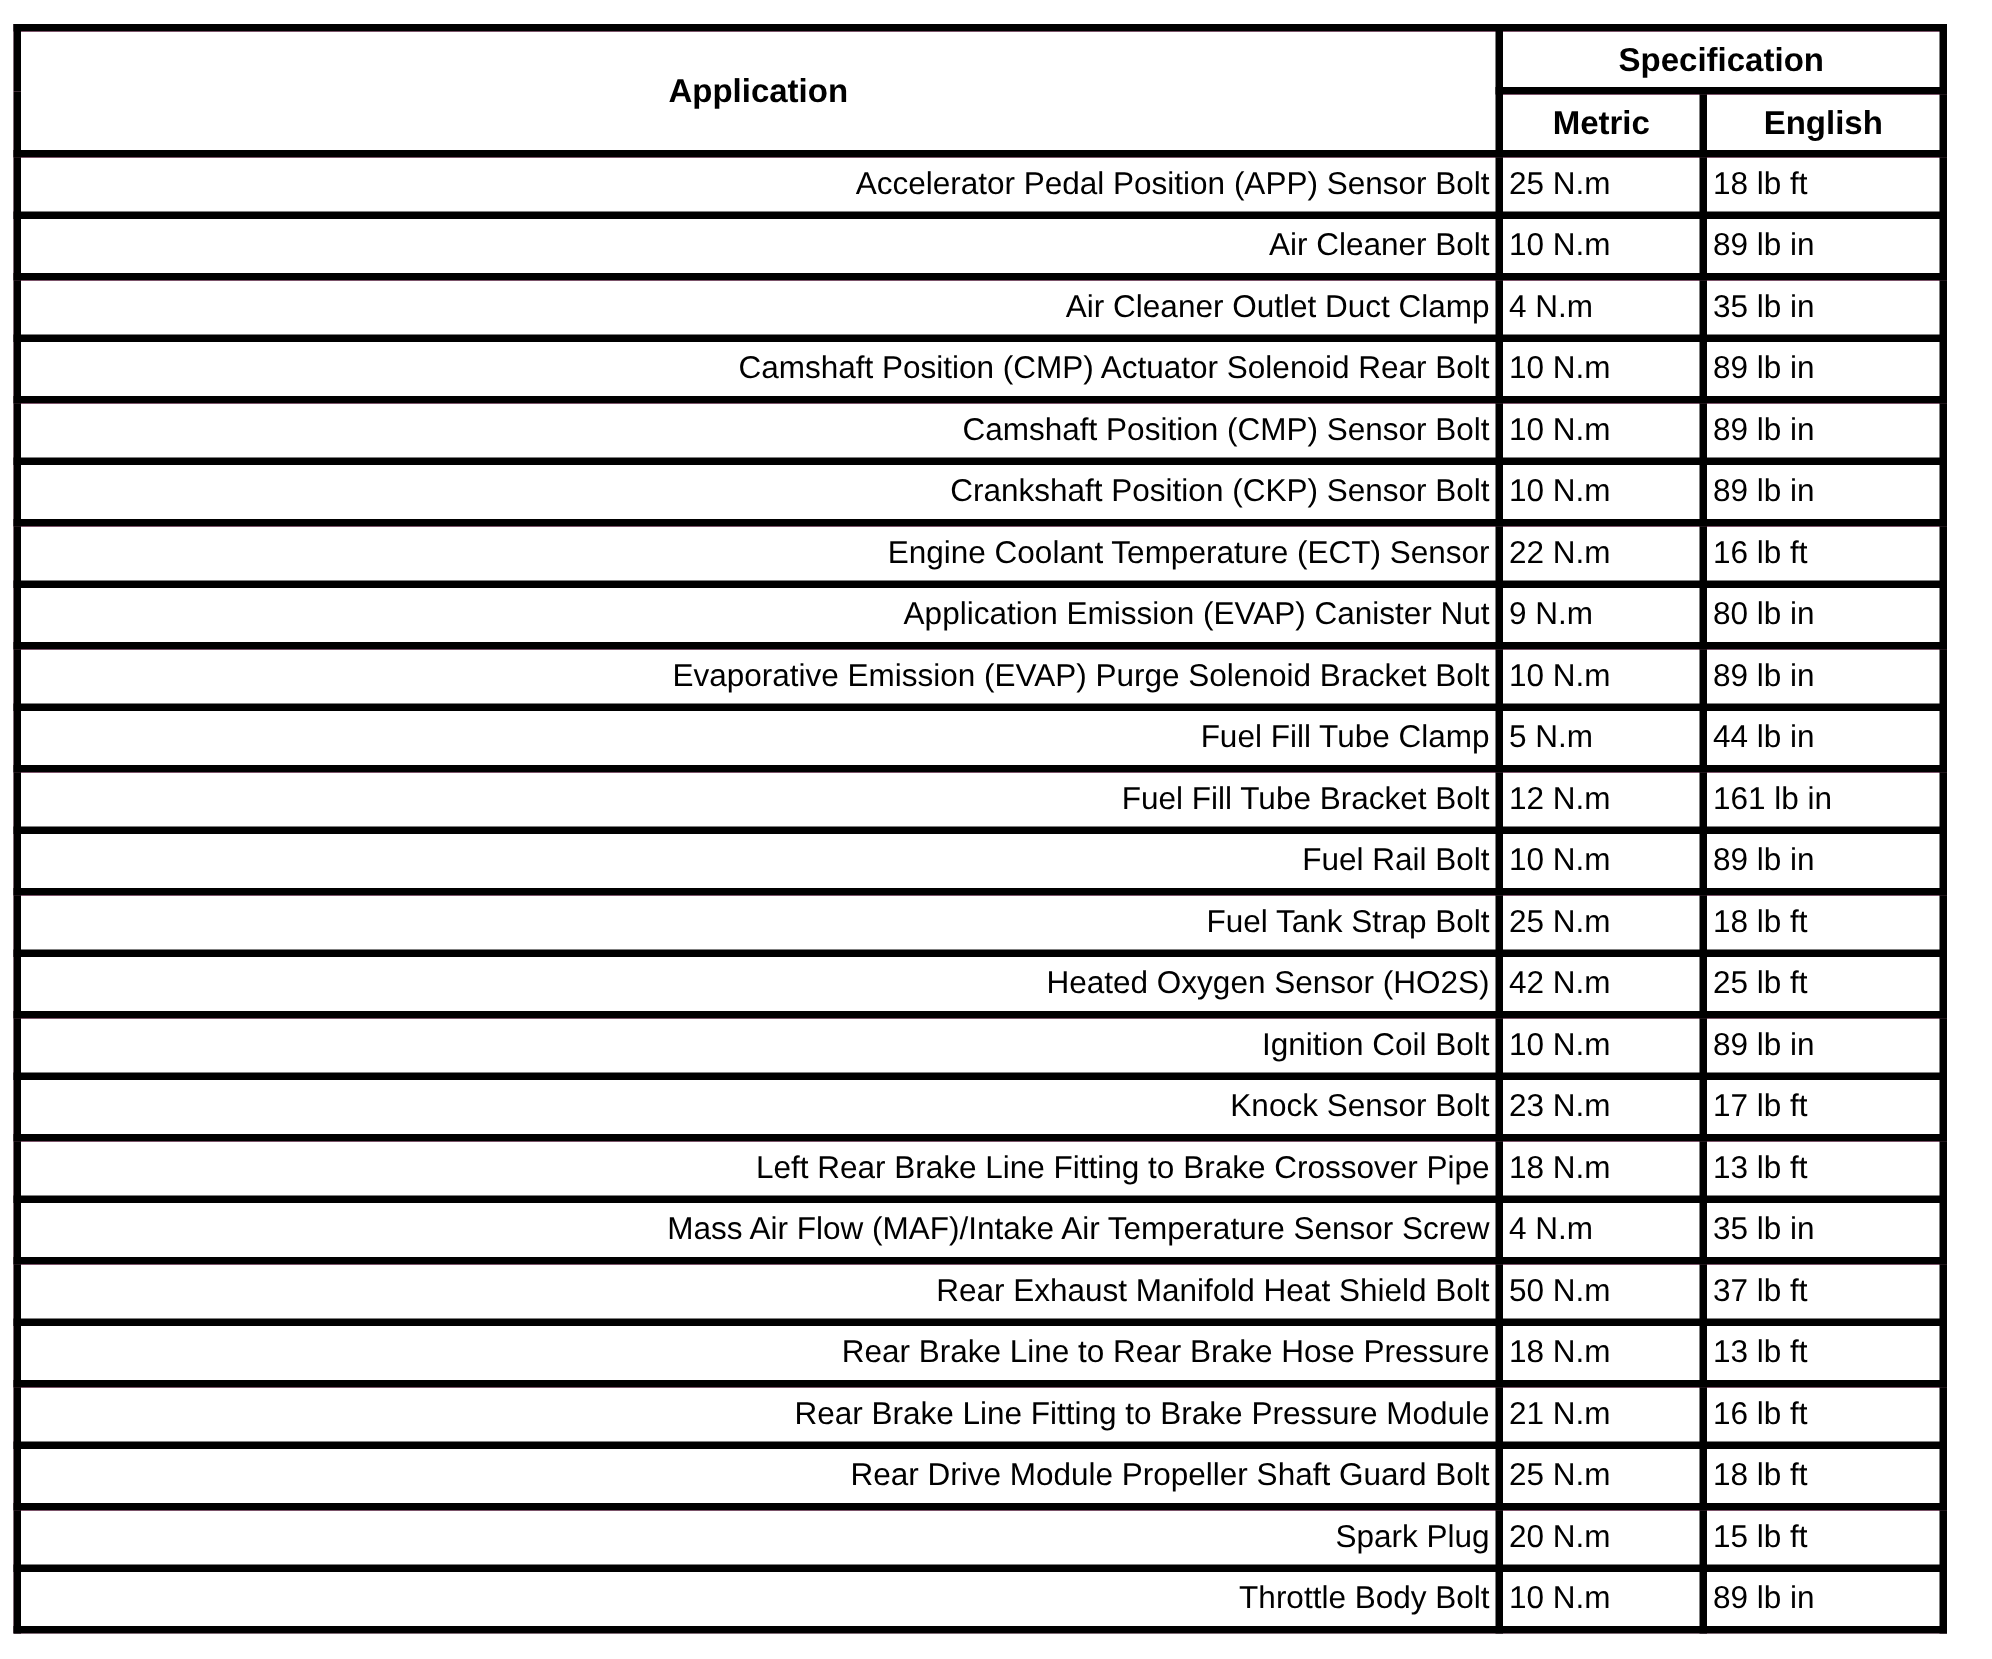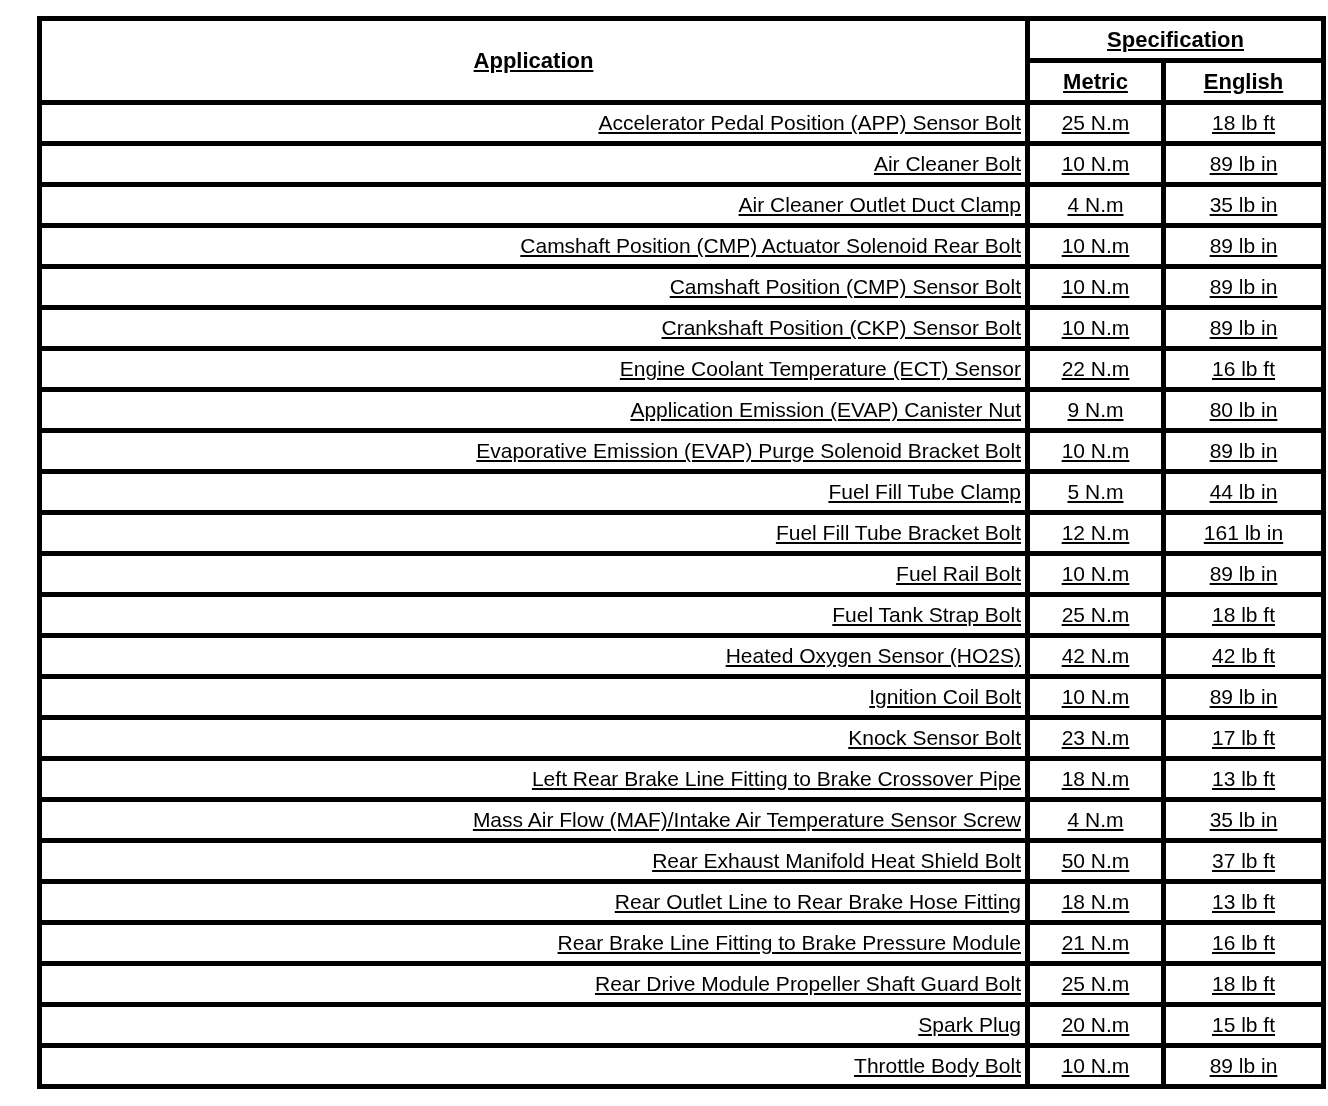--- a/index.html
+++ b/index.html
@@ -5,27 +5,26 @@
   html, body {
     margin: 0;
     padding: 0;
     background: #ffffff;
     width: 1328px;
     height: 1106px;
     font-family: "Liberation Sans", sans-serif;
   }
   .spec-table {
     position: absolute;
-    left: 37px;
+    left: 9px;
     top: 16px;
     width: 1284px;
     border-collapse: collapse;
     table-layout: fixed;
     background: #f9a8d4;
-    text-decoration: underline;
   }
   .spec-table th,
   .spec-table td {
     border: 5px solid #000000;
     color: #000000;
     background: #ffffff;
     overflow: hidden;
     white-space: nowrap;
   }
   .spec-table thead th {
@@ -44,21 +43,21 @@
   }
   .col-application { width: 988px; }
   .col-metric { width: 136px; }
   .col-english { width: 160px; }
   .cell-application {
     text-align: right;
     padding: 0 4px 0 6px;
   }
   .cell-metric,
   .cell-english {
-    text-align: center;
+    text-align: left;
     padding: 0 4px;
   }
 </style>
 </head>
 <body>
 
 <table class="spec-table">
   <colgroup>
     <col class="col-application">
     <col class="col-metric">
@@ -136,21 +135,21 @@
         <td class="cell-english">89 lb in</td>
       </tr>
       <tr>
         <td class="cell-application">Fuel Tank Strap Bolt</td>
         <td class="cell-metric">25 N.m</td>
         <td class="cell-english">18 lb ft</td>
       </tr>
       <tr>
         <td class="cell-application">Heated Oxygen Sensor (HO2S)</td>
         <td class="cell-metric">42 N.m</td>
-        <td class="cell-english">42 lb ft</td>
+        <td class="cell-english">25 lb ft</td>
       </tr>
       <tr>
         <td class="cell-application">Ignition Coil Bolt</td>
         <td class="cell-metric">10 N.m</td>
         <td class="cell-english">89 lb in</td>
       </tr>
       <tr>
         <td class="cell-application">Knock Sensor Bolt</td>
         <td class="cell-metric">23 N.m</td>
         <td class="cell-english">17 lb ft</td>
@@ -164,21 +163,21 @@
         <td class="cell-application">Mass Air Flow (MAF)/Intake Air Temperature Sensor Screw</td>
         <td class="cell-metric">4 N.m</td>
         <td class="cell-english">35 lb in</td>
       </tr>
       <tr>
         <td class="cell-application">Rear Exhaust Manifold Heat Shield Bolt</td>
         <td class="cell-metric">50 N.m</td>
         <td class="cell-english">37 lb ft</td>
       </tr>
       <tr>
-        <td class="cell-application">Rear Outlet Line to Rear Brake Hose Fitting</td>
+        <td class="cell-application">Rear Brake Line to Rear Brake Hose Pressure</td>
         <td class="cell-metric">18 N.m</td>
         <td class="cell-english">13 lb ft</td>
       </tr>
       <tr>
         <td class="cell-application">Rear Brake Line Fitting to Brake Pressure Module</td>
         <td class="cell-metric">21 N.m</td>
         <td class="cell-english">16 lb ft</td>
       </tr>
       <tr>
         <td class="cell-application">Rear Drive Module Propeller Shaft Guard Bolt</td>

